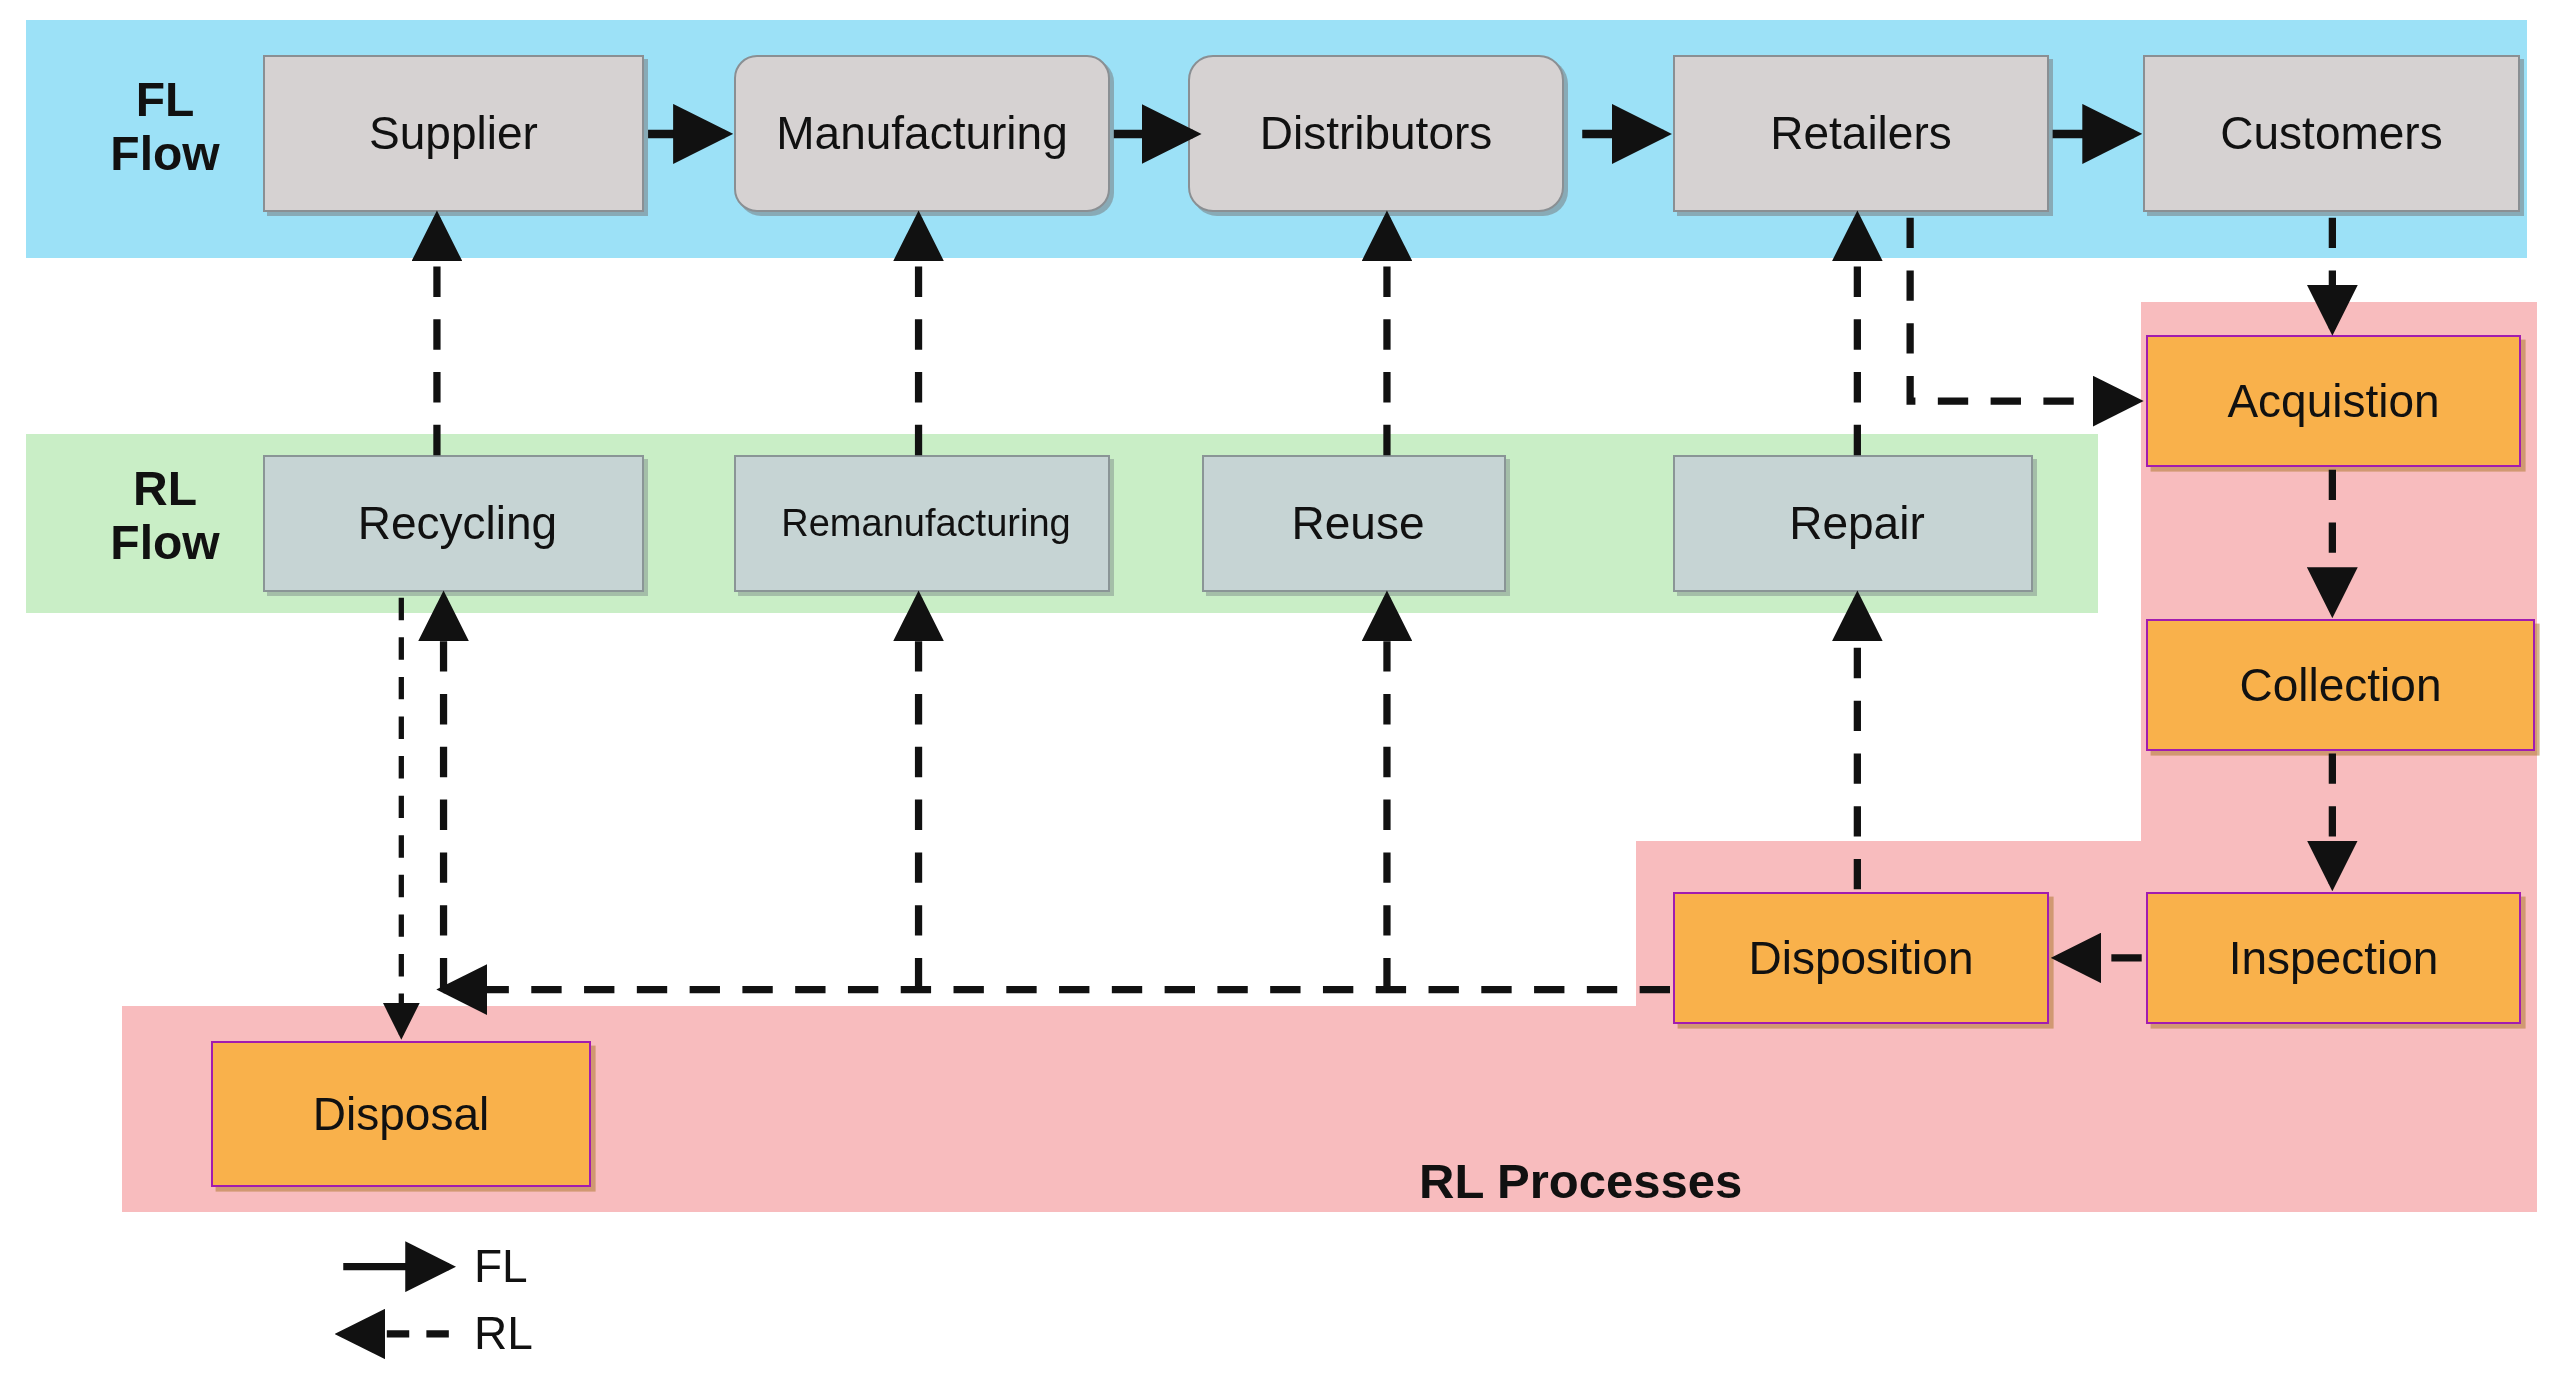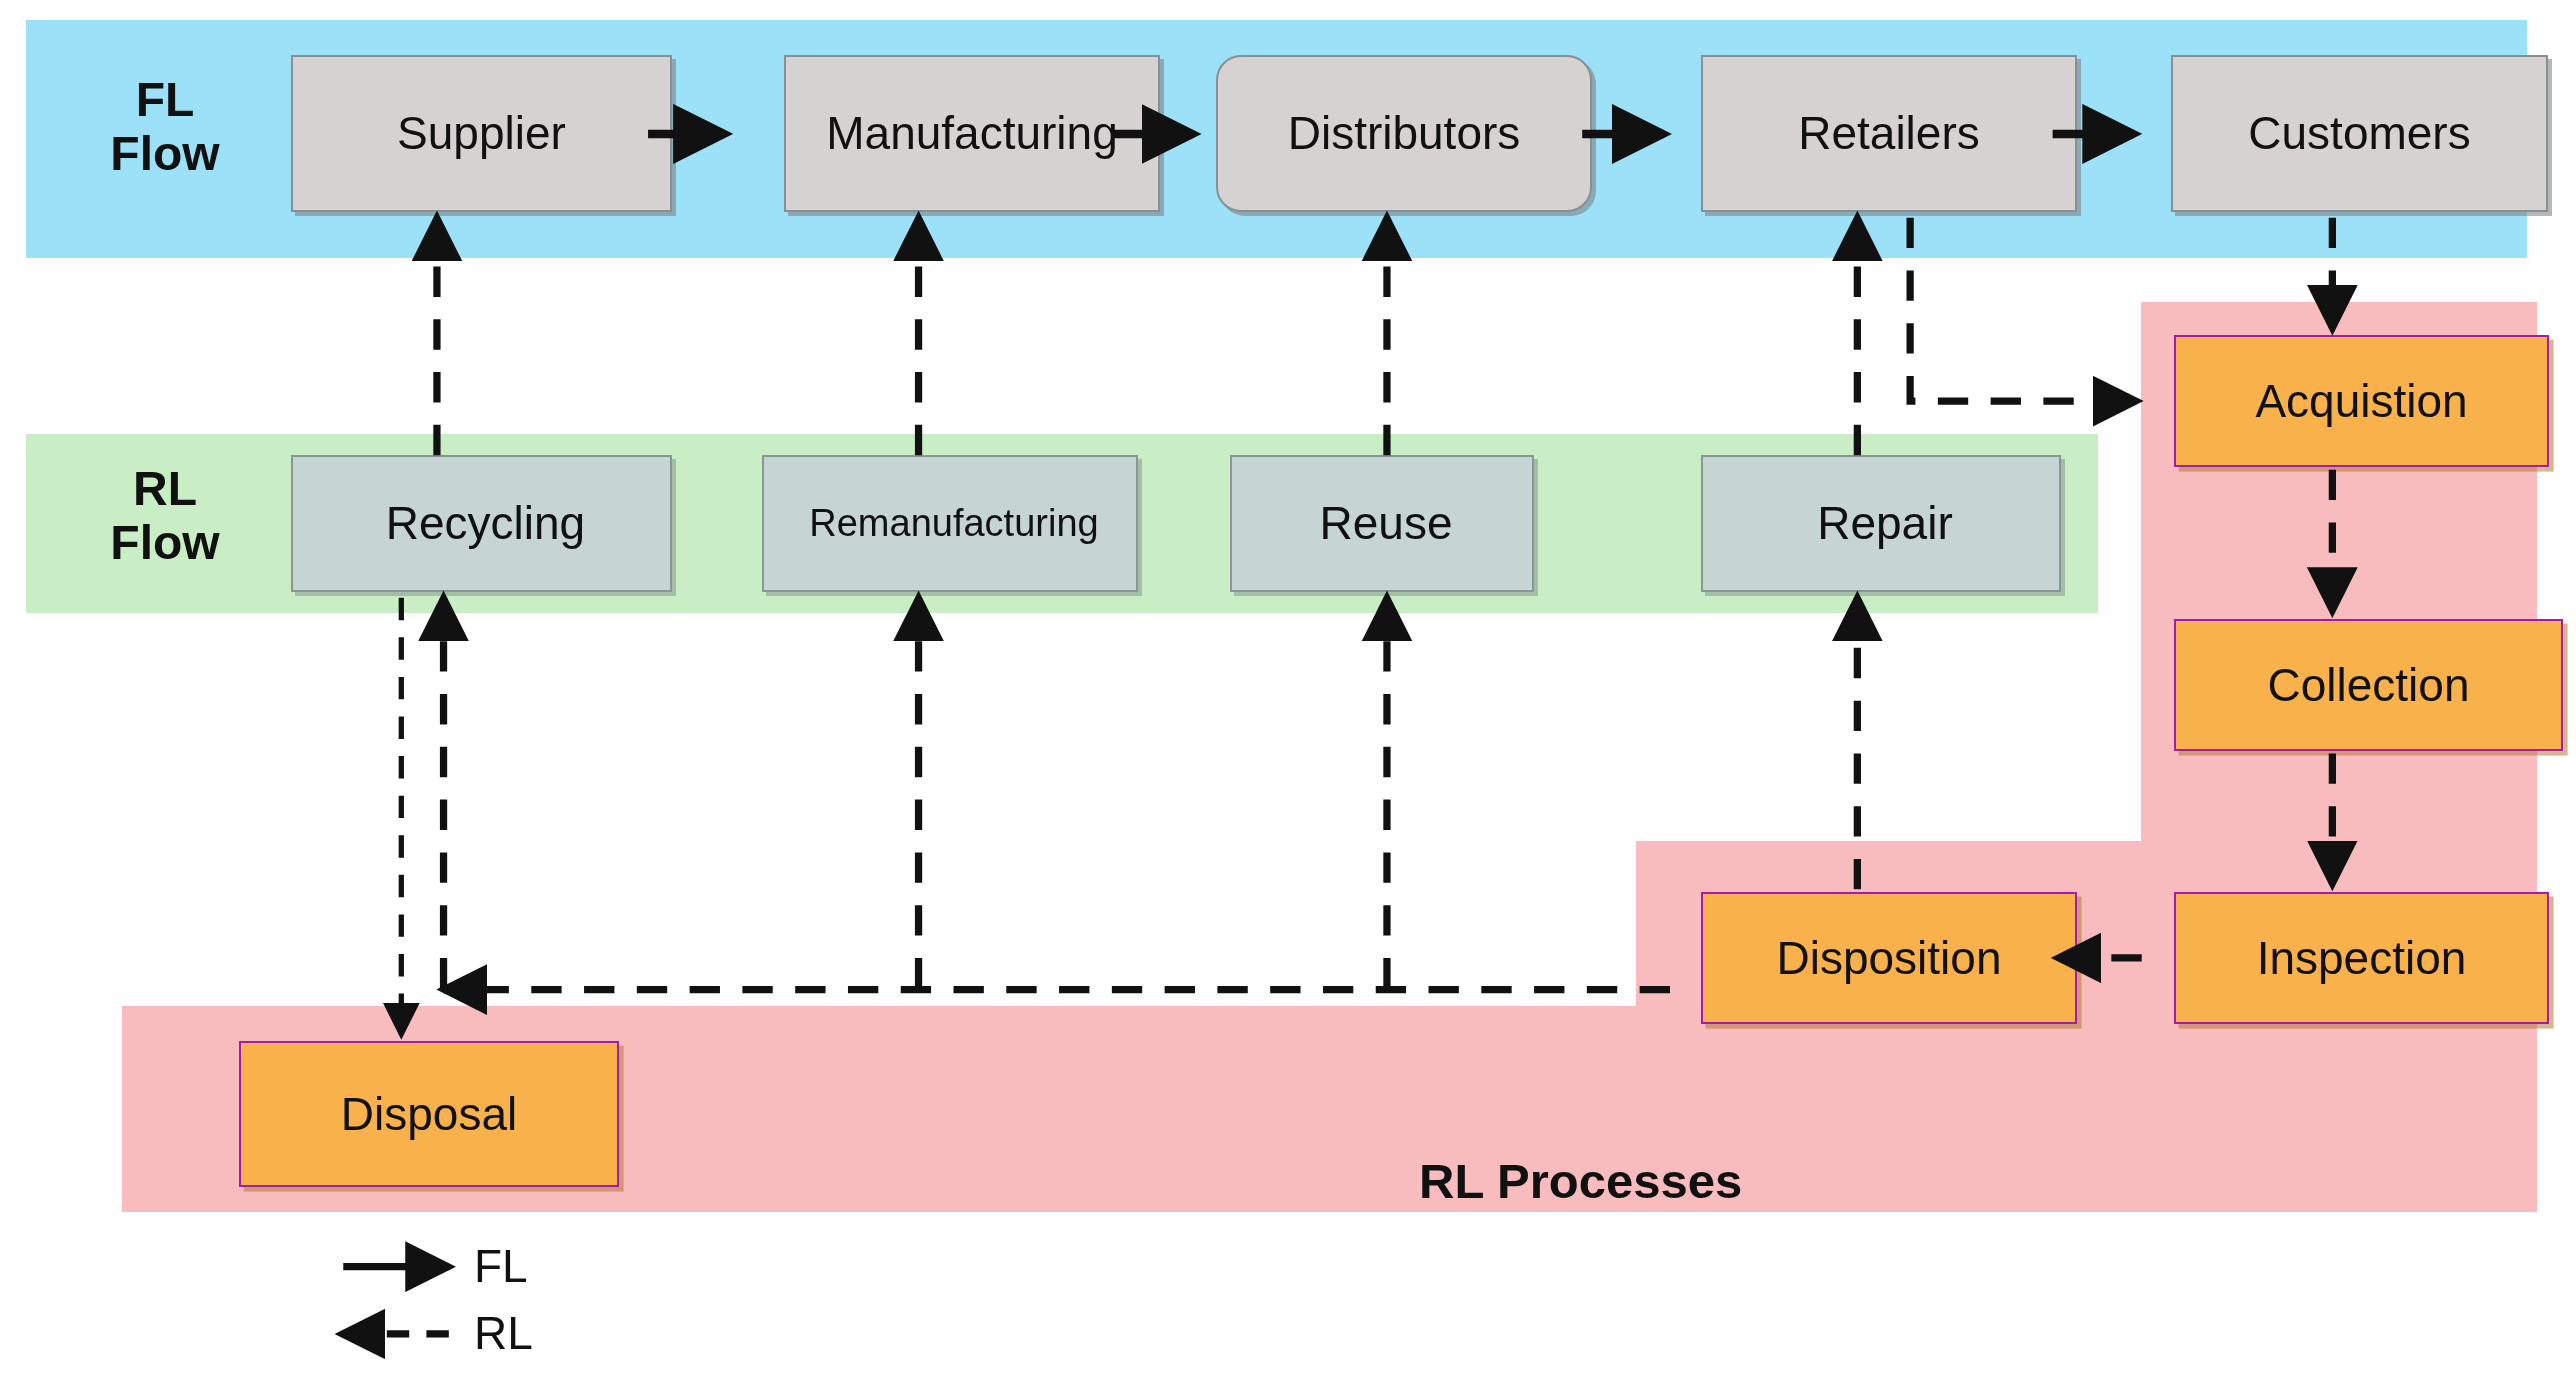--- a/index.html
+++ b/index.html
@@ -15,21 +15,20 @@
   .band-rl{background:#C9EEC6;}
   .band-pink{background:#F8BCBE;}
 
   .node{
     position:absolute;
     display:flex;align-items:center;justify-content:center;
     text-align:center;
     box-sizing:border-box;
     color:#111111;
     line-height:1.05;
-    margin-left:28px;
   }
   .node-fl{
     background:#D6D2D2;
     border:2px solid #8A8F93;
     box-shadow:4px 4px 0 0 rgba(120,125,130,.55);
     font-size:46px;
   }
   .node-rl{
     background:#C6D4D4;
     border:2px solid #8A9596;
@@ -87,21 +86,21 @@
 Flow</div>
 
   <div class="band-label" style="left:79px;top:462px;width:172px;">RL
 Flow</div>
 
   <div class="rl-proc-label" style="left:1419px;top:1115px;">RL Processes</div>
 
   <div class="node node-fl" style="left:263px;top:55px;width:381px;height:157px;">
     <span>Supplier</span>
   </div>
-  <div class="node node-fl" style="left:756px;top:55px;width:376px;height:157px;">
+  <div class="node node-fl" style="left:734px;top:55px;width:376px;height:157px;border-radius:23px;">
     <span>Manufacturing</span>
   </div>
   <div class="node node-fl" style="left:1188px;top:55px;width:376px;height:157px;border-radius:25px;">
     <span>Distributors</span>
   </div>
   <div class="node node-fl" style="left:1673px;top:55px;width:376px;height:157px;">
     <span>Retailers</span>
   </div>
   <div class="node node-fl" style="left:2143px;top:55px;width:377px;height:157px;">
     <span>Customers</span>

